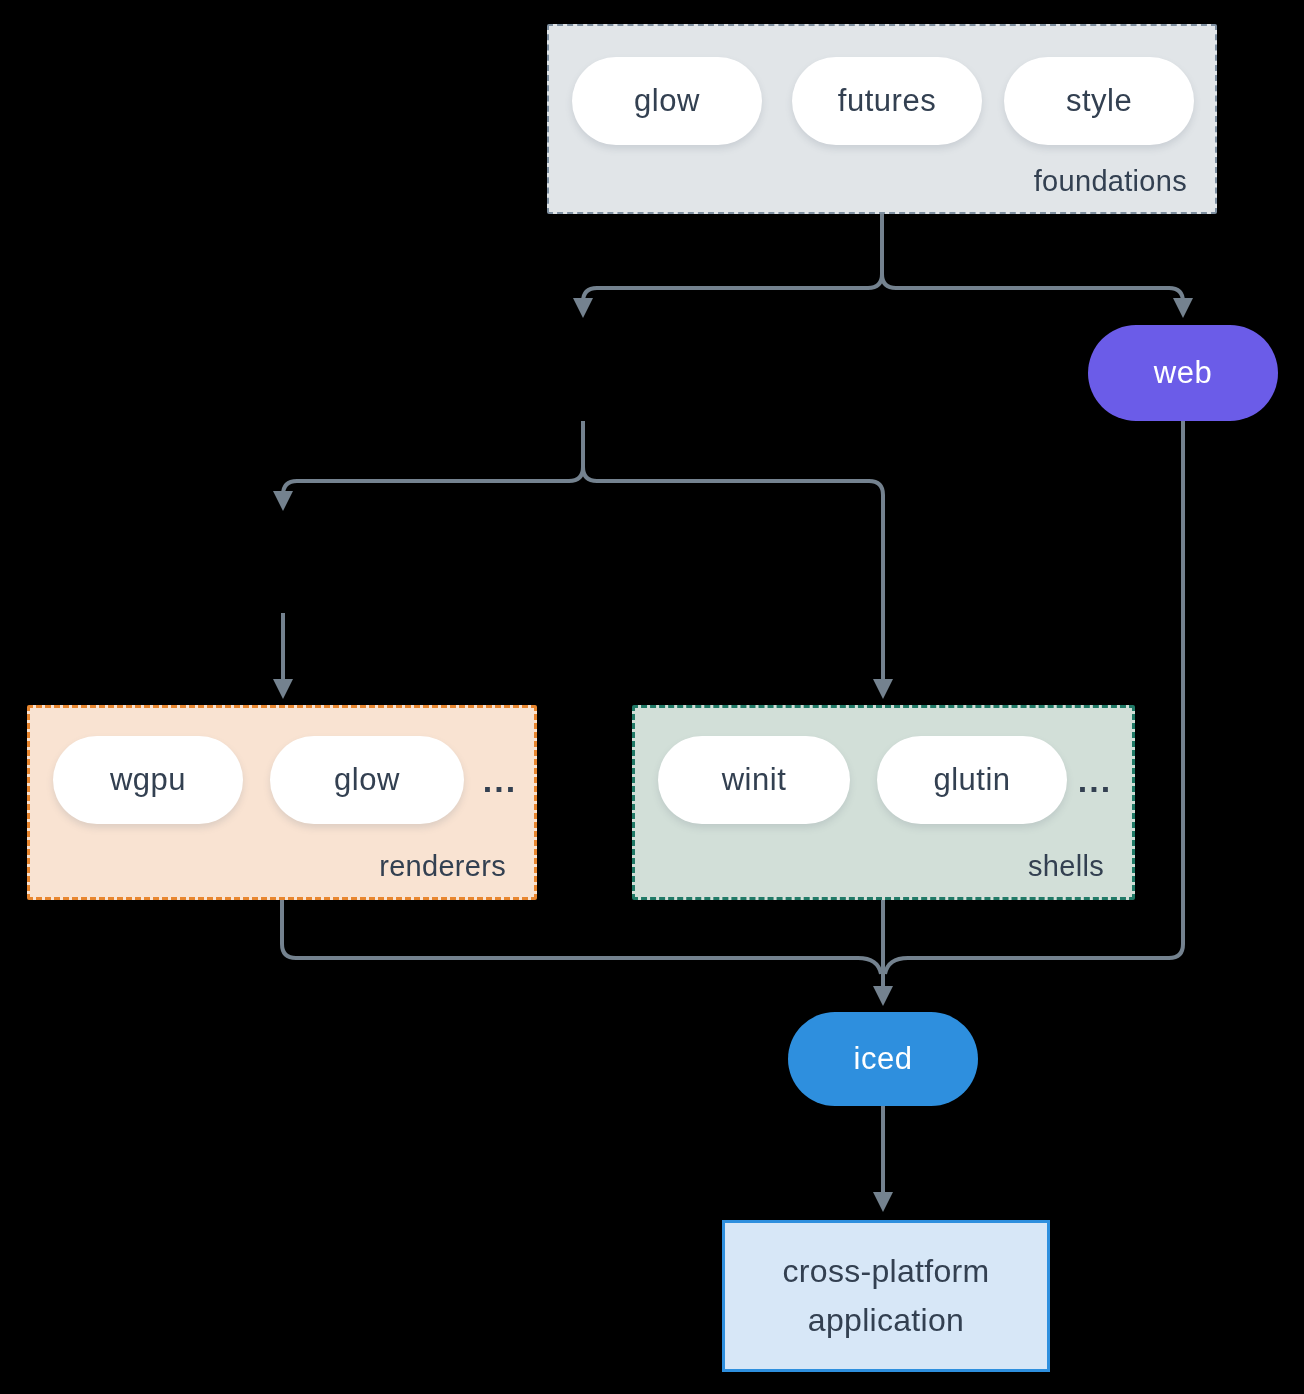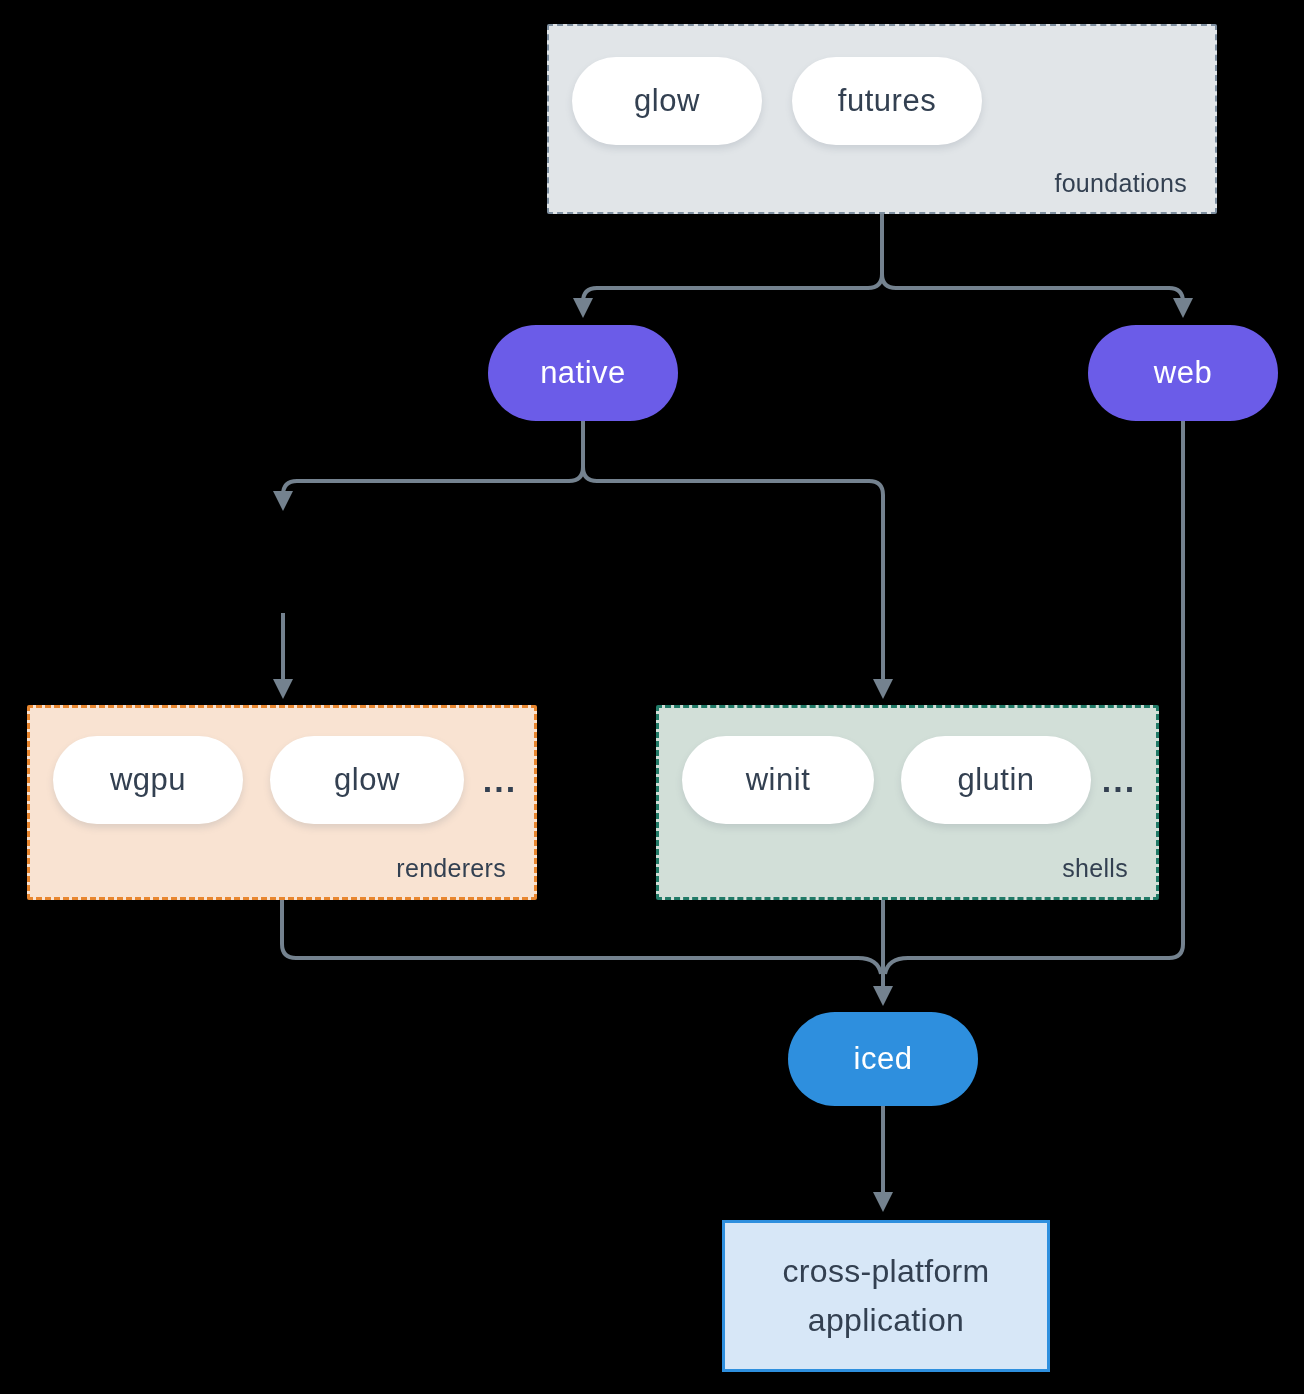--- a/index.html
+++ b/index.html
@@ -18,27 +18,27 @@
     left:547px;top:24px;width:670px;height:190px;
     background:var(--foundations-fill,#e1e5e8);
     border:2px dashed var(--foundations-border,#7f90a1);
   }
   .group-renderers{
     left:27px;top:705px;width:510px;height:195px;
     background:var(--renderers-fill,#f9e3d2);
     border:3px dashed var(--renderers-border,#e8862f);
   }
   .group-shells{
-    left:656px;top:705px;width:503px;height:195px;
+    left:632px;top:705px;width:503px;height:195px;
     background:var(--shells-fill,#d2dfd8);
     border:3px dashed var(--shells-border,#217a67);
   }
   .group-label{
     position:absolute;right:28px;bottom:14px;
-    font-size:25px;letter-spacing:.3px;color:var(--text-dark,#334051);
+    font-size:29px;letter-spacing:.3px;color:var(--text-dark,#334051);
   }
 
   .pill{
     position:absolute;display:flex;align-items:center;justify-content:center;
     border-radius:999px;font-size:31px;letter-spacing:.5px;white-space:nowrap;
   }
   .pill-white{
     background:var(--pill-white,#fff);color:var(--text-dark,#334051);
     width:190px;height:88px;top:28px;
     box-shadow:0 4px 7px rgba(100,110,125,.18);
@@ -89,24 +89,24 @@
     <path class="edge" marker-end="url(#arrow)" d="M283 613 V683"></path>
     <path class="edge" d="M282 900 V944 Q282 958 296 958 H858 Q878 958 881 974"></path>
     <path class="edge" d="M1183 421 V944 Q1183 958 1169 958 H908 Q888 958 885 974"></path>
     <path class="edge" marker-end="url(#arrow)" d="M883 900 V990"></path>
     <path class="edge" marker-end="url(#arrow)" d="M883 1106 V1196"></path>
   </svg>
 
   <div class="group group-foundations">
     <div class="pill pill-white p-core">glow</div>
     <div class="pill pill-white p-futures">futures</div>
+    <div class="pill pill-white p-style">style</div>
     <div class="group-label">foundations</div>
   </div>
 
-  <div class="pill pill-colored node-native">native</div>
   <div class="pill pill-colored node-web">web</div>
 
 
   <div class="group group-renderers">
     <div class="pill pill-white p-wgpu">wgpu</div>
     <div class="pill pill-white p-glow">glow</div>
     <div class="ellipsis e-renderers">...</div>
     <div class="group-label">renderers</div>
   </div>
 

